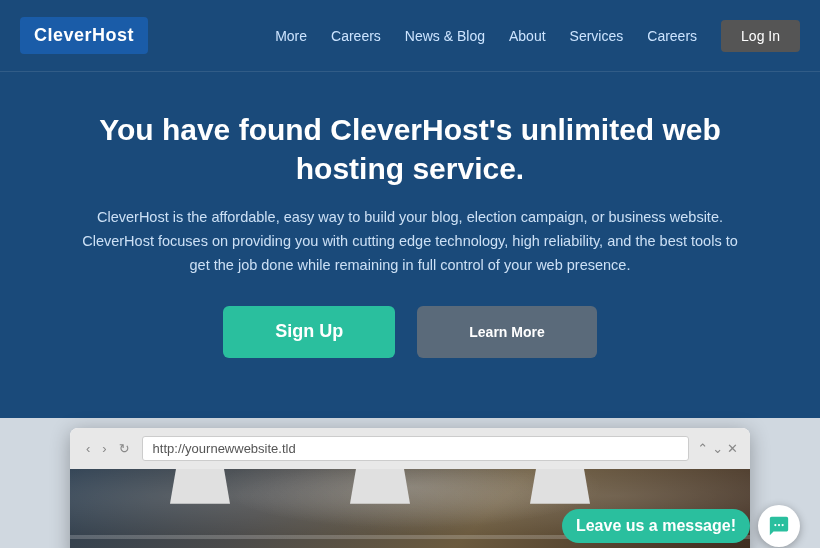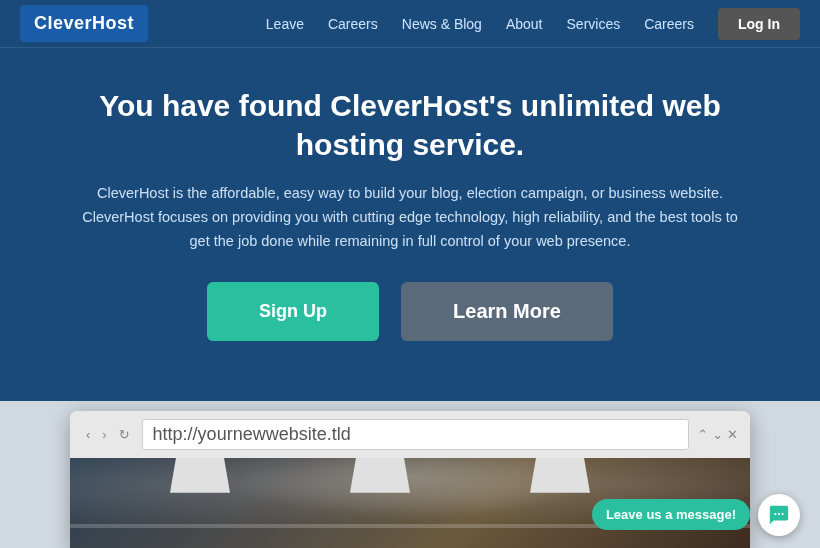--- a/index.html
+++ b/index.html
@@ -5,21 +5,21 @@
     * { margin: 0; padding: 0; box-sizing: border-box; }
     body { font-family: Arial, sans-serif; width: 820px; height: 548px; overflow: hidden; background: #1a4a7a; }
 
     
     .navbar {
       background: #1a4a7a;
       display: flex;
       align-items: center;
       justify-content: space-between;
       padding: 0 20px;
-      height: 48px;
+      height: 72px;
       border-bottom: 1px solid rgba(255,255,255,0.1);
     }
     .logo-box {
       background: #1a5ca8;
       padding: 8px 14px;
       border-radius: 4px;
       display: flex;
       align-items: center;
     }
     .logo-text {
@@ -40,21 +40,20 @@
       font-size: 14px;
     }
     .login-btn {
       background: #555;
       color: #fff;
       border: none;
       padding: 8px 20px;
       border-radius: 4px;
       font-size: 14px;
       cursor: pointer;
-      font-weight: bold;
     }
 
     
     .hero {
       background: #1a4a7a;
       text-align: center;
       padding: 38px 80px 30px;
     }
     .hero h1 {
       color: #fff;
@@ -85,21 +84,21 @@
       font-size: 18px;
       font-weight: bold;
       cursor: pointer;
     }
     .btn-learnmore {
       background: #5a6a7a;
       color: #fff;
       border: none;
       padding: 18px 52px;
       border-radius: 6px;
-      font-size: 20px;
+      font-size: 14px;
       font-weight: bold;
       cursor: pointer;
     }
     .browser-wrap {
       width: 680px;
       background: #fff;
       border-radius: 8px 8px 0 0;
       overflow: hidden;
       box-shadow: 0 4px 20px rgba(0,0,0,0.3);
     }
@@ -126,21 +125,21 @@
       font-size: 13px;
       cursor: pointer;
       padding: 2px 4px;
     }
     .url-bar {
       flex: 1;
       background: #fff;
       border: 1px solid #ccc;
       border-radius: 3px;
       padding: 4px 10px;
-      font-size: 18px;
+      font-size: 13px;
       color: #555;
     }
     .nav-controls {
       display: flex;
       gap: 4px;
       color: #888;
       font-size: 13px;
     }
     .browser-content {
       height: 90px;
@@ -197,21 +196,21 @@
       right: 20px;
       display: flex;
       align-items: center;
       gap: 8px;
     }
     .chat-label {
       background: #2abf9e;
       color: #fff;
       padding: 8px 14px;
       border-radius: 20px;
-      font-size: 13px;
+      font-size: 16px;
       font-weight: bold;
       white-space: nowrap;
     }
     .chat-icon {
       width: 42px;
       height: 42px;
       background: #fff;
       border-radius: 50%;
       display: flex;
       align-items: center;
@@ -222,21 +221,21 @@
     }
   </style>
 </head>
 <body>
 
 <nav class="navbar">
   <div class="logo-box">
     <span class="logo-text">CleverHost</span>
   </div>
   <ul class="nav-links">
-    <li><a href="#">Leave</a></li>
+    <li><a href="#">More</a></li>
     <li><a href="#">Careers</a></li>
     <li><a href="#">News &amp; Blog</a></li>
     <li><a href="#">About</a></li>
     <li><a href="#">Services</a></li>
     <li><a href="#">Careers</a></li>
     <li><button class="login-btn">Log In</button></li>
   </ul>
 </nav>
 
 <section class="hero">

